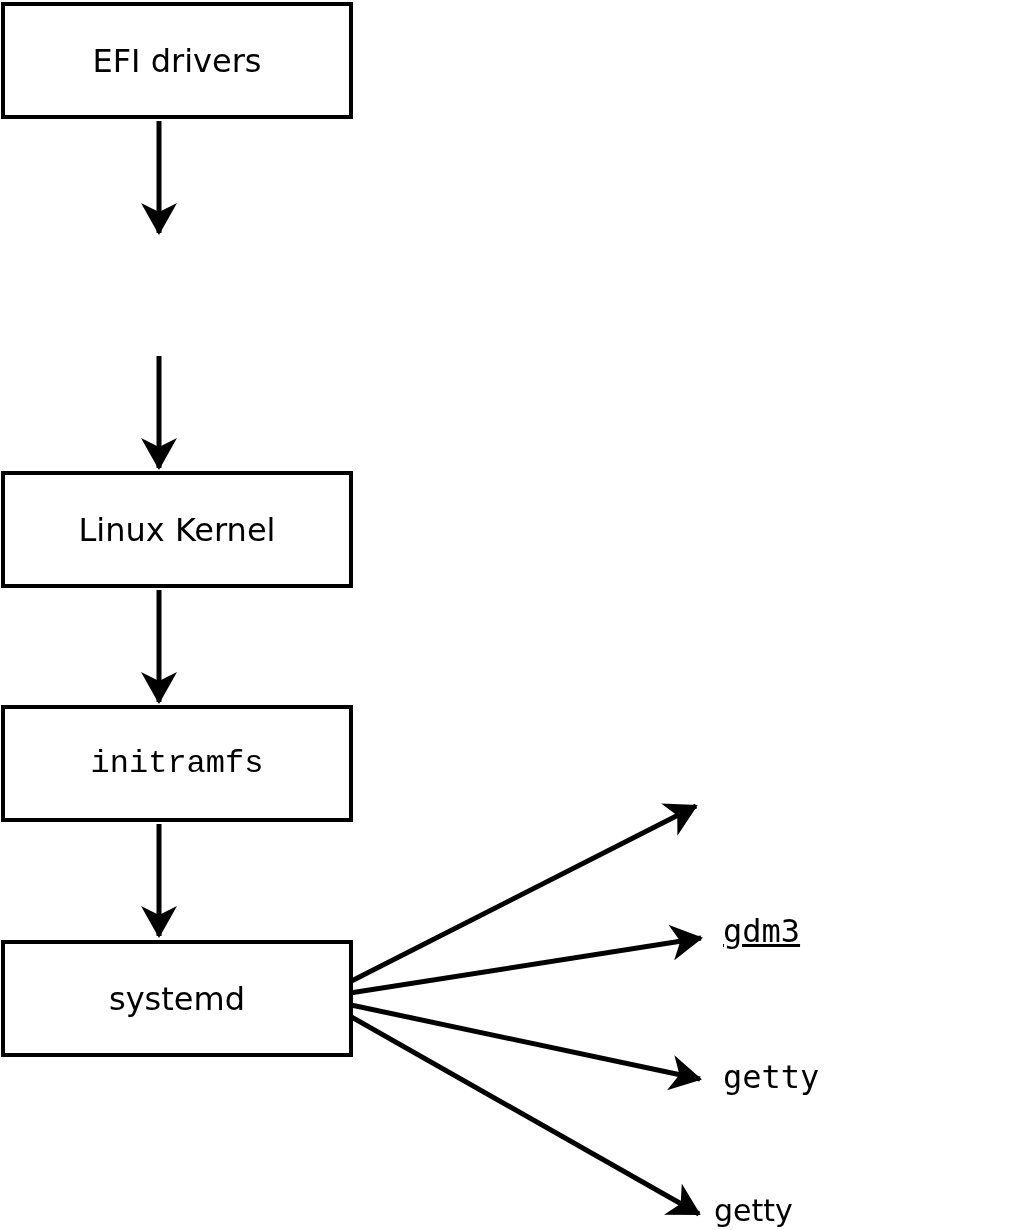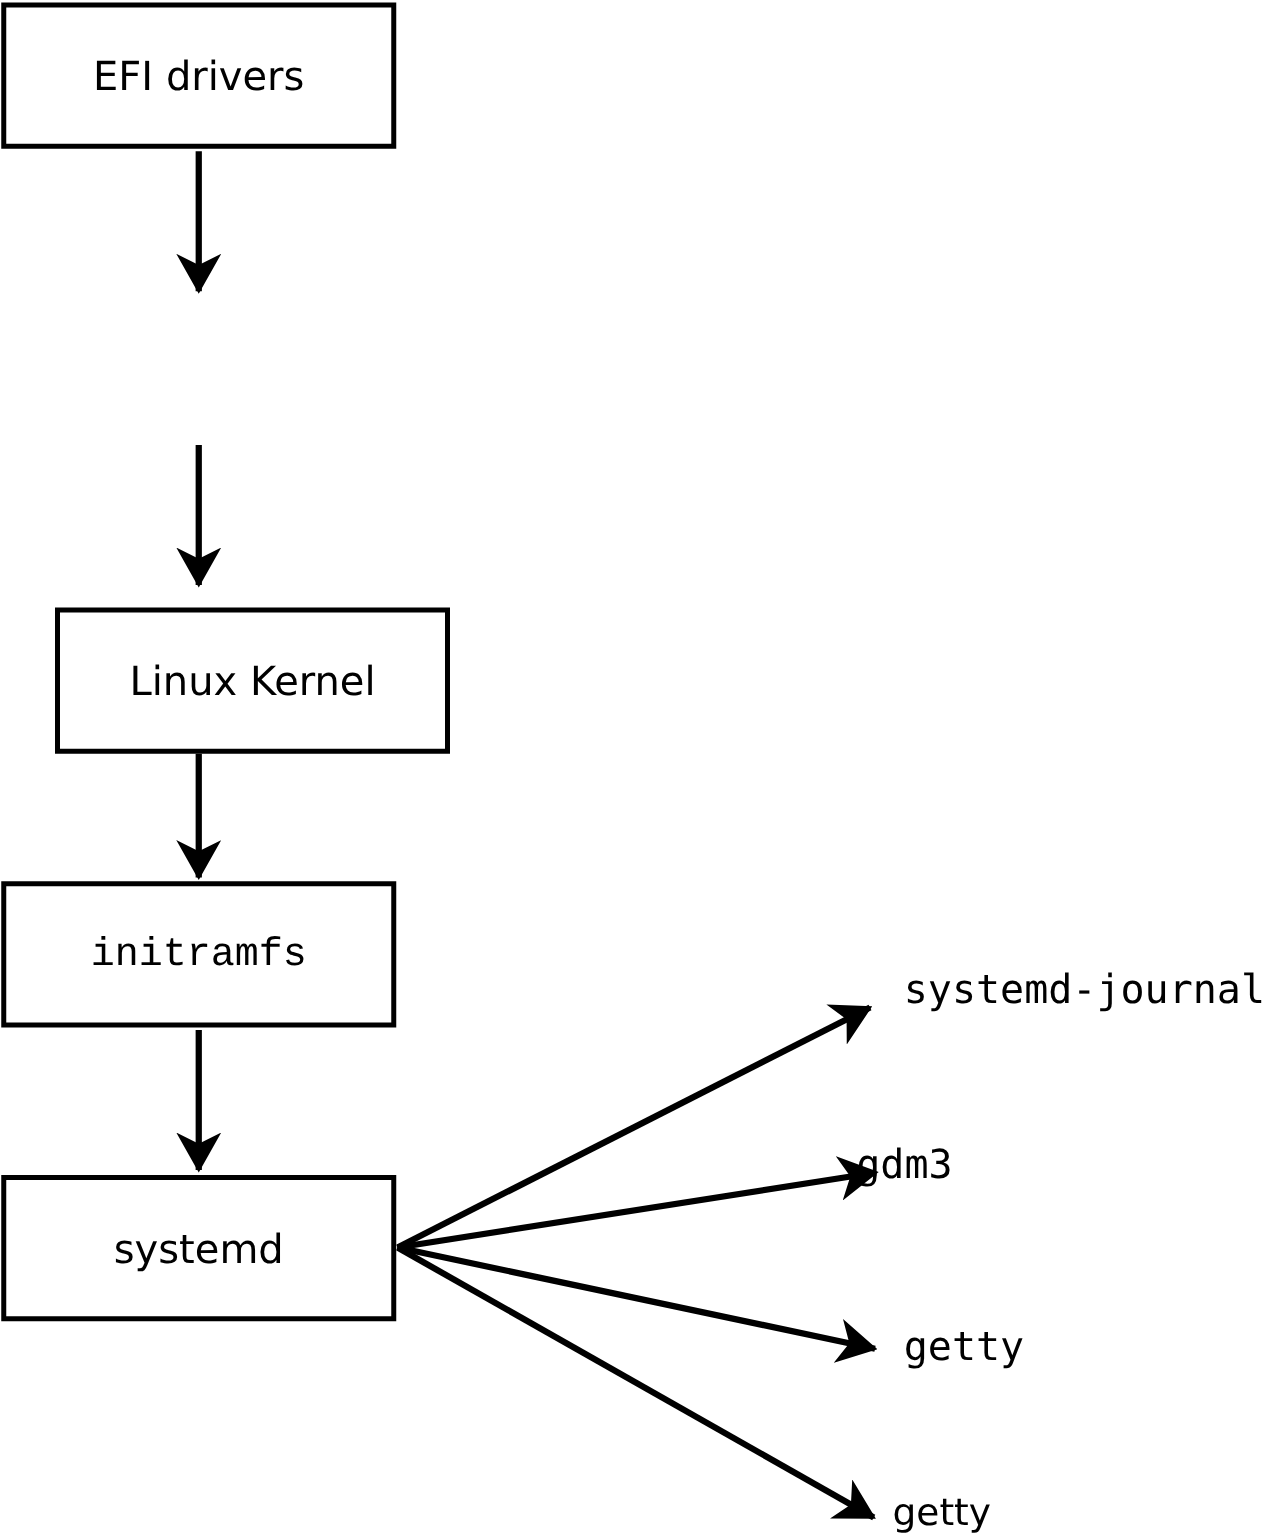--- a/index.html
+++ b/index.html
@@ -23,54 +23,54 @@
     width: 1023px;
     height: 1230px;
   }
   .arrows line {
     stroke: #000000;
     stroke-width: 5;
   }
   .node {
     position: absolute;
     left: 1px;
-    width: 316px;
+    width: 352px;
     height: 117px;
     box-sizing: border-box;
     border: 4px solid #000000;
     background: #ffffff;
     display: flex;
     align-items: center;
     justify-content: center;
     font-size: 32px;
     line-height: 1;
     white-space: nowrap;
   }
   .node.n0 { top: 2px; }
   .node.n1 { top: 237px; }
-  .node.n2 { top: 486px; margin-left: 43px; }
+  .node.n2 { top: 471px; }
   .node.n3 { top: 705px; font-family: Liberation Mono, monospace; }
   .node.n4 { top: 940px; align-items: center; }
   .caption {
     position: absolute;
     left: 558px;
     top: 163px;
     font-size: 30px;
     line-height: 36px;
     white-space: nowrap;
   }
   .spawn {
     position: absolute;
     font-family: "DejaVu Sans Mono", "Liberation Mono", monospace;
     font-size: 32px;
     line-height: 38px;
     white-space: nowrap;
   }
   .spawn.s0 { left: 723px; top: 772px; }
-  .spawn.s1 { left: 685px; top: 912px; }
+  .spawn.s1 { left: 723px; top: 912px; text-decoration: underline; }
   .spawn.s2 { left: 723px; top: 1058px; }
   .spawn.s3 {
     left: 714px; top: 1193px;
     font-family: "DejaVu Sans", "Liberation Sans", sans-serif;
     font-size: 30px;
     line-height: 36px;
   }
 </style>
 </head>
 <body>
@@ -102,18 +102,17 @@
     <span>Linux Kernel</span>
   </div>
   <div class="node n3">
     <span>initramfs</span>
   </div>
   <div class="node n4">
     <span>systemd</span>
   </div>
 
 
-  <div class="spawn s0">systemd-journal</div>
   <div class="spawn s1">gdm3</div>
   <div class="spawn s2">getty</div>
   <div class="spawn s3">getty</div>
 
 </div>
 
 </body></html>

